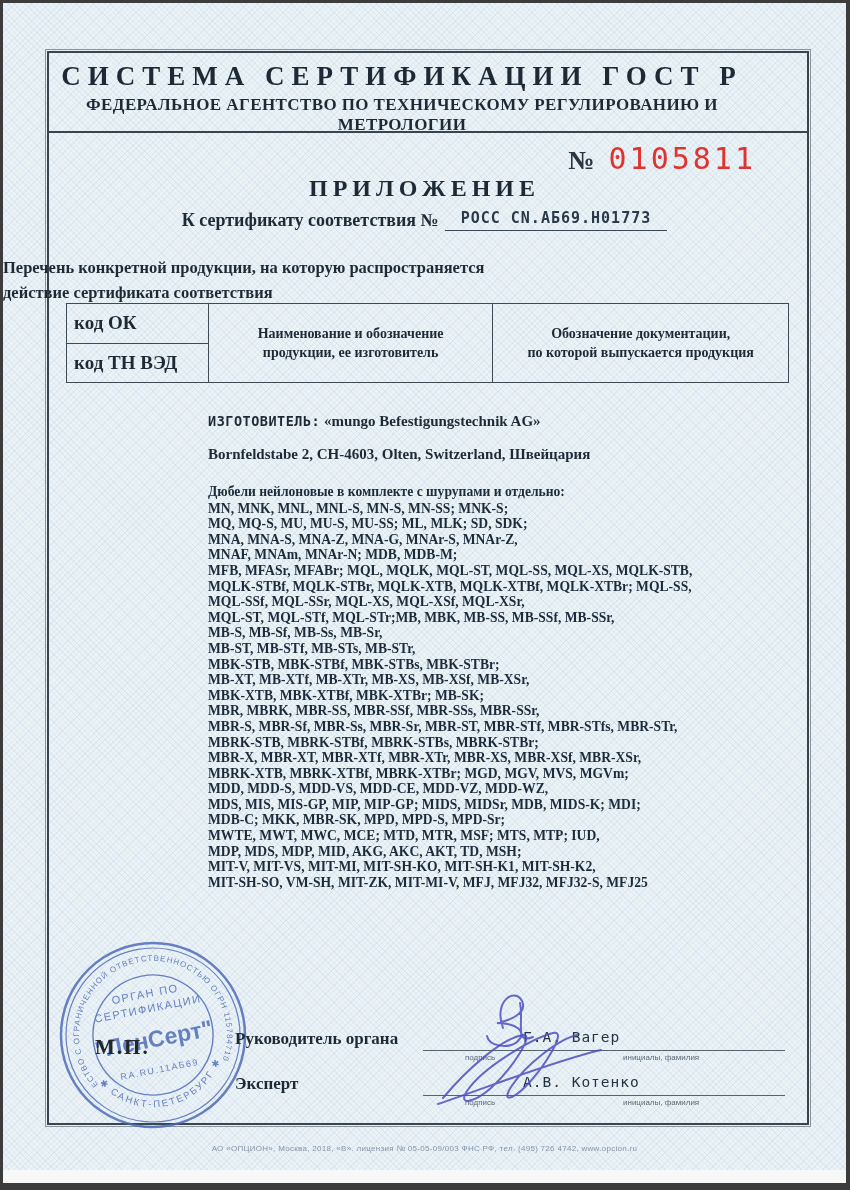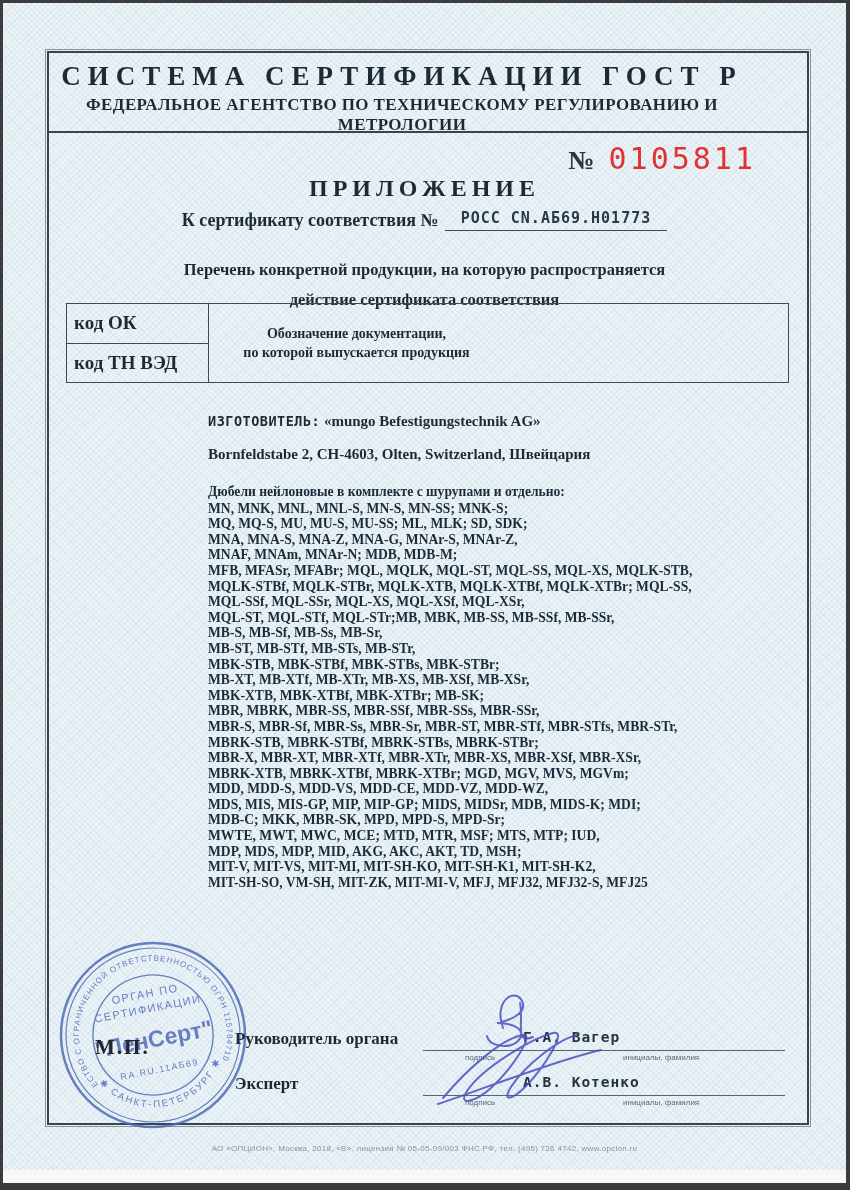--- a/index.html
+++ b/index.html
@@ -28,22 +28,22 @@
   .doc-number .no-value { font-family:"DejaVu Sans Mono",monospace; font-size:30px; color:#e03330; letter-spacing:3px; }
 
   .doc-title { position:absolute; left:0; top:172px; width:100%; text-align:center;
                font-size:24px; font-weight:bold; letter-spacing:5px; color:#1d2a36; }
 
   .cert-line { position:absolute; left:0; top:206px; width:100%; display:flex; justify-content:center; align-items:flex-end; gap:6px;border-radius:10px; }
   .cert-label { font-size:18px; font-weight:bold; color:#1d2a36; }
   .cert-value { font-family:"DejaVu Sans Mono",monospace; font-size:15px; font-weight:bold; color:#2a3a48;
                 border-bottom:1.5px solid #3a4a56; padding:0 16px 3px; letter-spacing:1px; }
 
-  .subtitle { position:absolute; left:0; top:252px; width:100%; text-align:center;
-              font-size:16.5px; font-weight:bold; color:#1d2a36; line-height:30px; white-space:pre-line; }
+  .subtitle { position:absolute; left:0; top:252px; width:100%; 
+              font-size:16.5px; font-weight:bold; color:#1d2a36; line-height:25px; white-space:pre-line; }
 
   .ptable { position:absolute; left:63px; top:300px; width:723px; height:80px; border:1px solid #3f4b54; display:flex; }
   .ptable .c1 { width:142px; border-right:1px solid #3f4b54; display:flex; flex-direction:column; }
   .ptable .c1 .cell { flex:1; display:flex; align-items:center; padding-left:7px;
                       font-size:19px; font-weight:bold; color:#1d2a36; }
   .ptable .c1 .cell:first-child { border-bottom:1px solid #3f4b54; }
   .ptable .c2 { width:285px; border-right:1px solid #3f4b54; }
   .ptable .c3 { width:295px; }
   .ptable .hc { display:flex; align-items:center; justify-content:center; text-align:center;
                 font-size:14px; font-weight:bold; color:#1d2a36; line-height:19px; white-space:pre-line; }
@@ -61,21 +61,21 @@
   .stamp-wrap { position:absolute; left:50px; top:932px; width:200px; height:200px; transform:rotate(-11deg); opacity:.82; }
   .stamp-wrap text { fill:#4a67b5; font-family:"Liberation Sans",sans-serif; }
   .stamp-wrap circle { stroke:#4a67b5; fill:none; }
 
   .mp-label { position:absolute; left:92px; top:1032px; font-size:21px; font-weight:bold;
               color:#22262a; letter-spacing:2px; }
 
   .sig-role { position:absolute; font-size:17px; font-weight:bold; color:#1d2a36; }
   .sig-line { position:absolute; border-bottom:1px solid #56646e; height:0; }
   .sig-sub { position:absolute; font-family:Liberation Sans, sans-serif; font-size:8px; color:#5a6a76; }
-  .sig-name { position:absolute; font-family:"DejaVu Sans Mono",monospace; font-size:14.5px; font-weight:bold;
+  .sig-name { position:absolute; font-family:"DejaVu Sans Mono",monospace; font-size:14.5px; font-weight:normal;
               color:#24343f; letter-spacing:1px; }
   .signatures-svg { position:absolute; left:380px; top:980px; width:260px; height:140px; pointer-events:none; }
   .signatures-svg path { stroke:#4d4fc0; stroke-width:2; fill:none; stroke-linecap:round; opacity:.85; }
 
   .imprint { position:absolute; left:0; top:1141px; width:100%; text-align:center;
              font-family:"Liberation Sans",sans-serif; font-size:8px; color:#8493a6; letter-spacing:.3px; }
 </style>
 </head>
 <body>
 
@@ -103,20 +103,22 @@
     </div>
 
     <div class="subtitle">Перечень конкретной продукции,  на которую распространяется
 действие сертификата соответствия</div>
 
     <div class="ptable">
       <div class="c1">
         <div class="cell">код ОК</div>
         <div class="cell">код ТН ВЭД</div>
       </div>
+      <div class="c2 hc">Наименование и обозначение
+продукции, ее изготовитель</div>
       <div class="c3 hc">Обозначение документации,
 по которой выпускается продукция</div>
     </div>
 
     <div class="manufacturer">
       <div class="man-line1">
         <span class="man-label">ИЗГОТОВИТЕЛЬ:</span><span> «mungo Befestigungstechnik AG»</span>
       </div>
       <div class="man-line2">Bornfeldstabe 2, CH-4603, Olten, Switzerland, Швейцария</div>
     </div>

